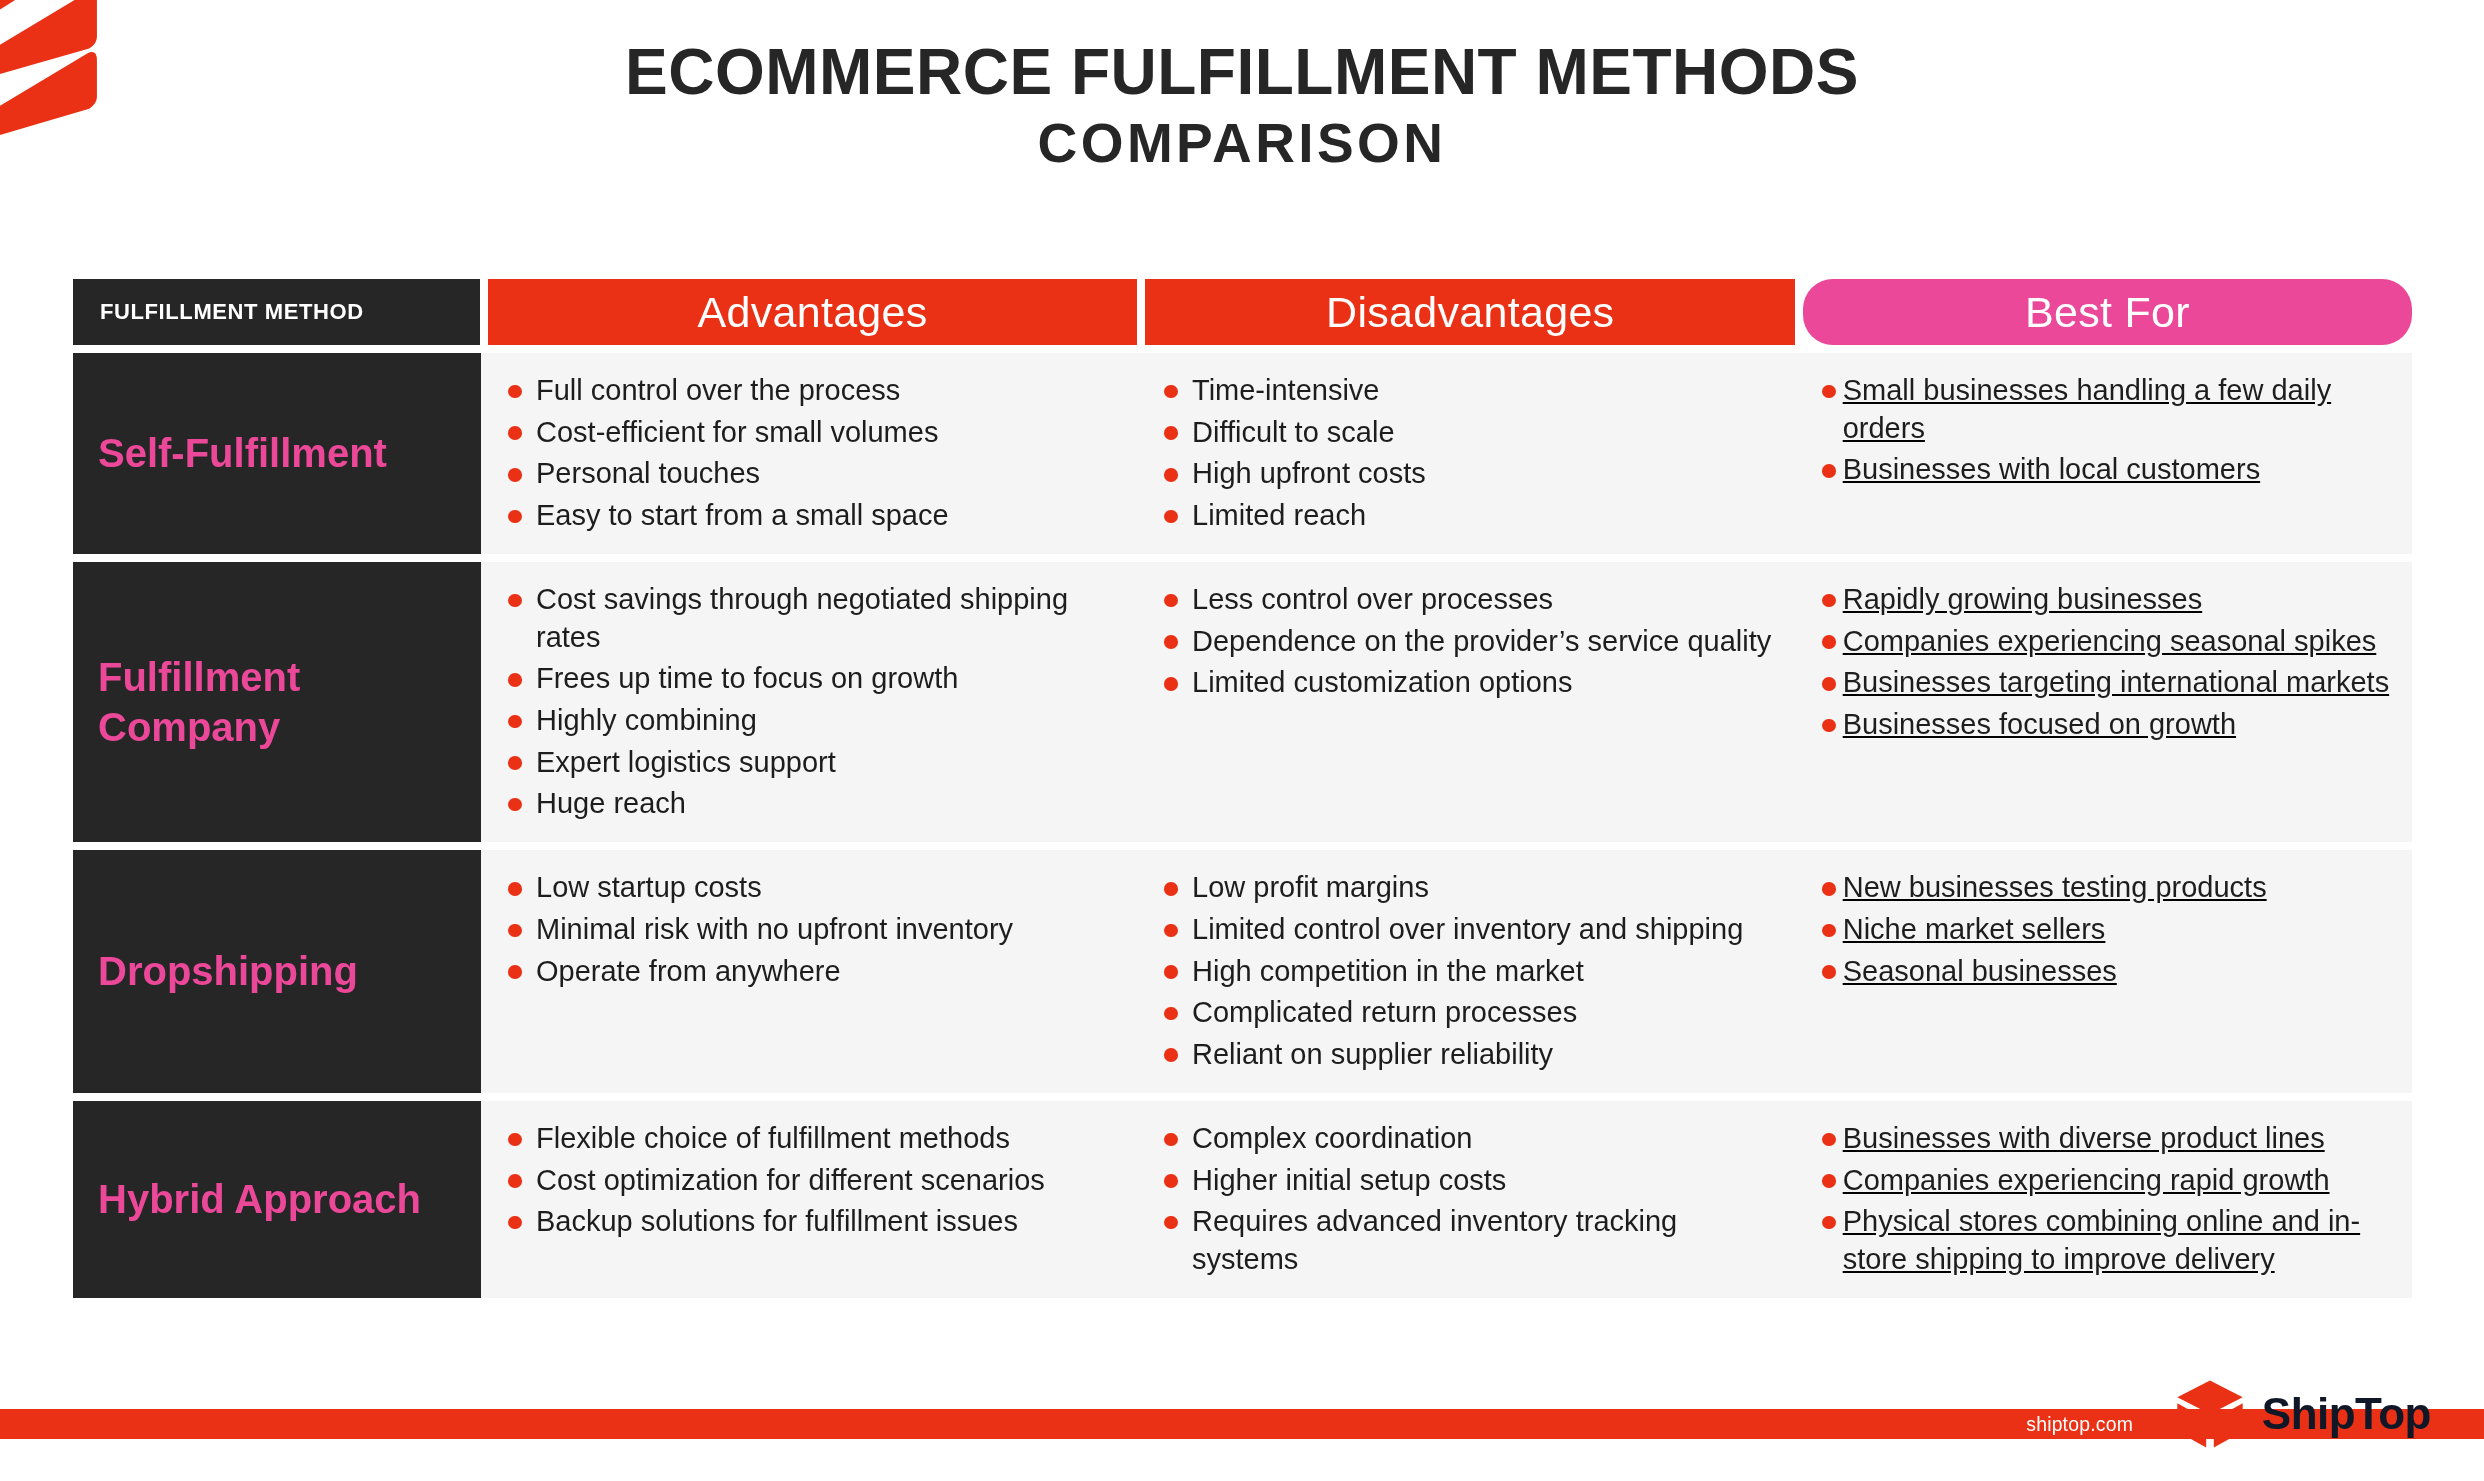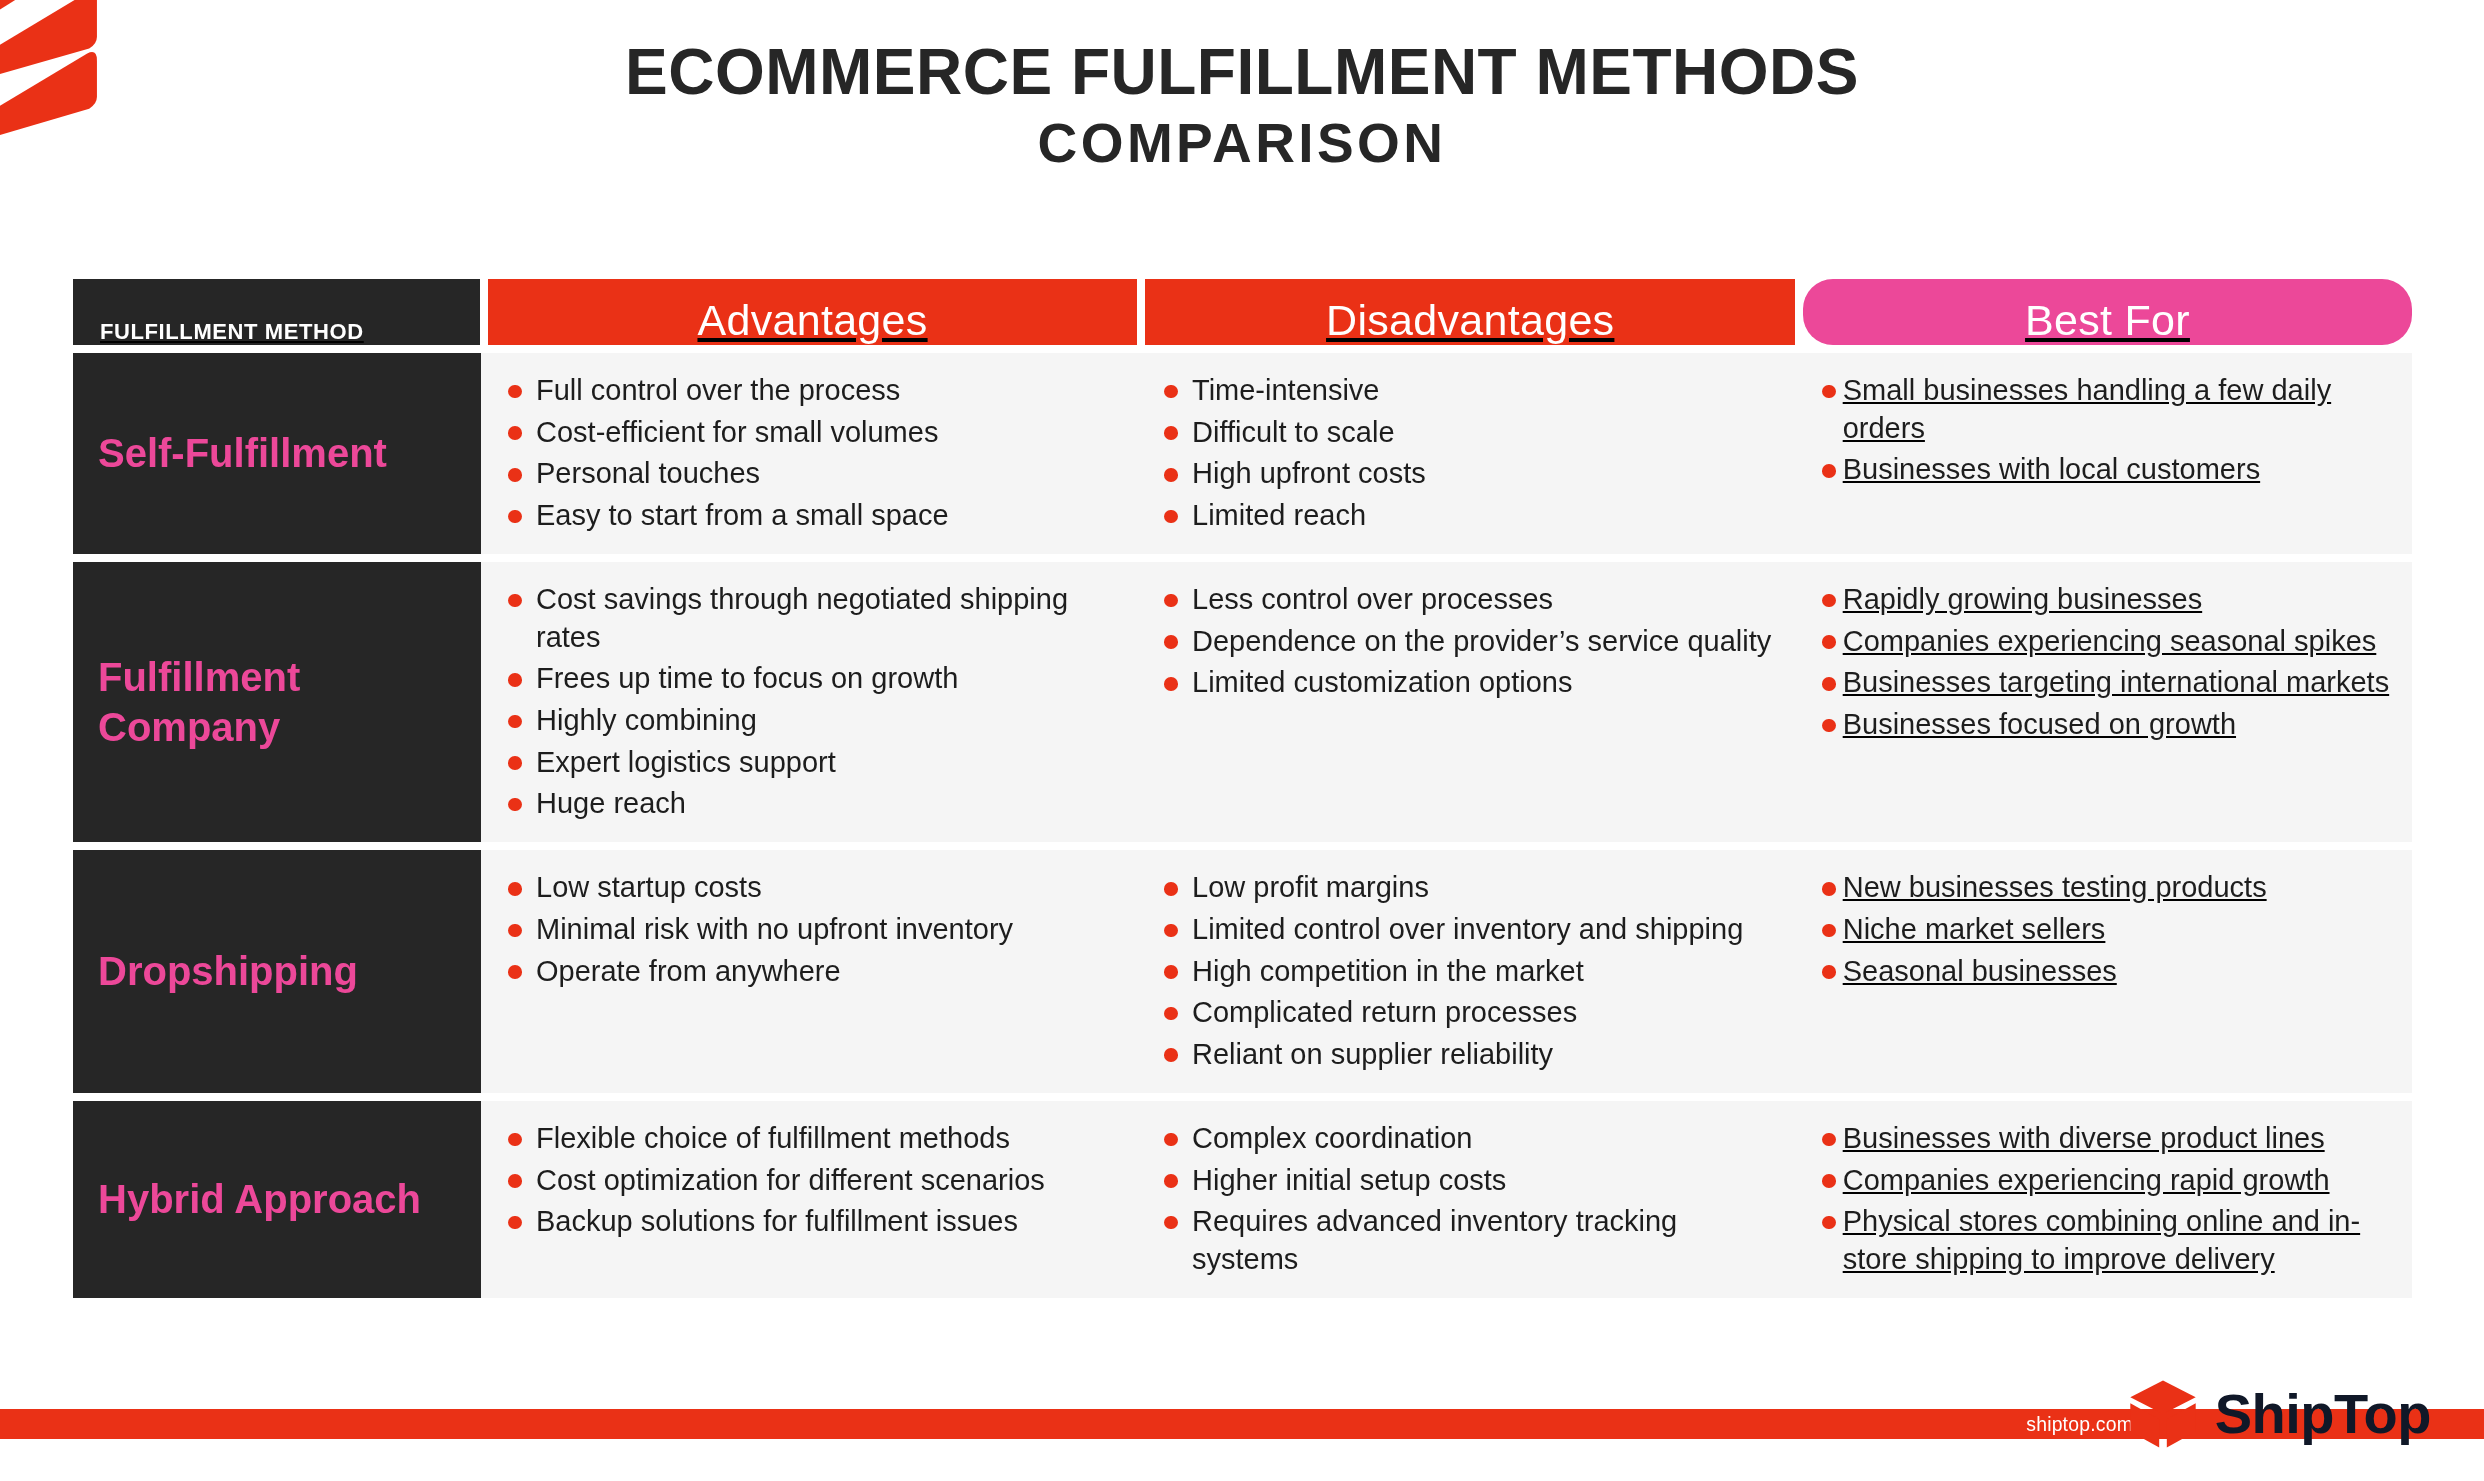--- a/index.html
+++ b/index.html
@@ -65,23 +65,22 @@
     width: 2339px;
   }
 
   .thead {
     display: flex;
     height: 66px;
     gap: 7.8px;
   }
   .th {
     display: flex;
-    align-items: flex-end;
+    align-items: center;
     justify-content: center;
-    text-decoration: underline;
   }
   .th-method {
     width: 408px;
     background: #262626;
     justify-content: flex-start;
     padding-left: 27px;
   }
   .th-method span {
     color: #ffffff;
     font-size: 22px;
@@ -178,21 +177,21 @@
     position: absolute;
     right: 53px;
     top: 1376px;
     display: flex;
     align-items: center;
     gap: 13.6px;
   }
   .brand-mark { width: 76px; height: 76px; }
   .brand-name {
     color: #101828;
-    font-size: 56px;
+    font-size: 44px;
     font-weight: bold;
     letter-spacing: -0.5px;
     line-height: 1;
   }
 </style>
 </head>
 <body>
 
 <div class="page">
 

